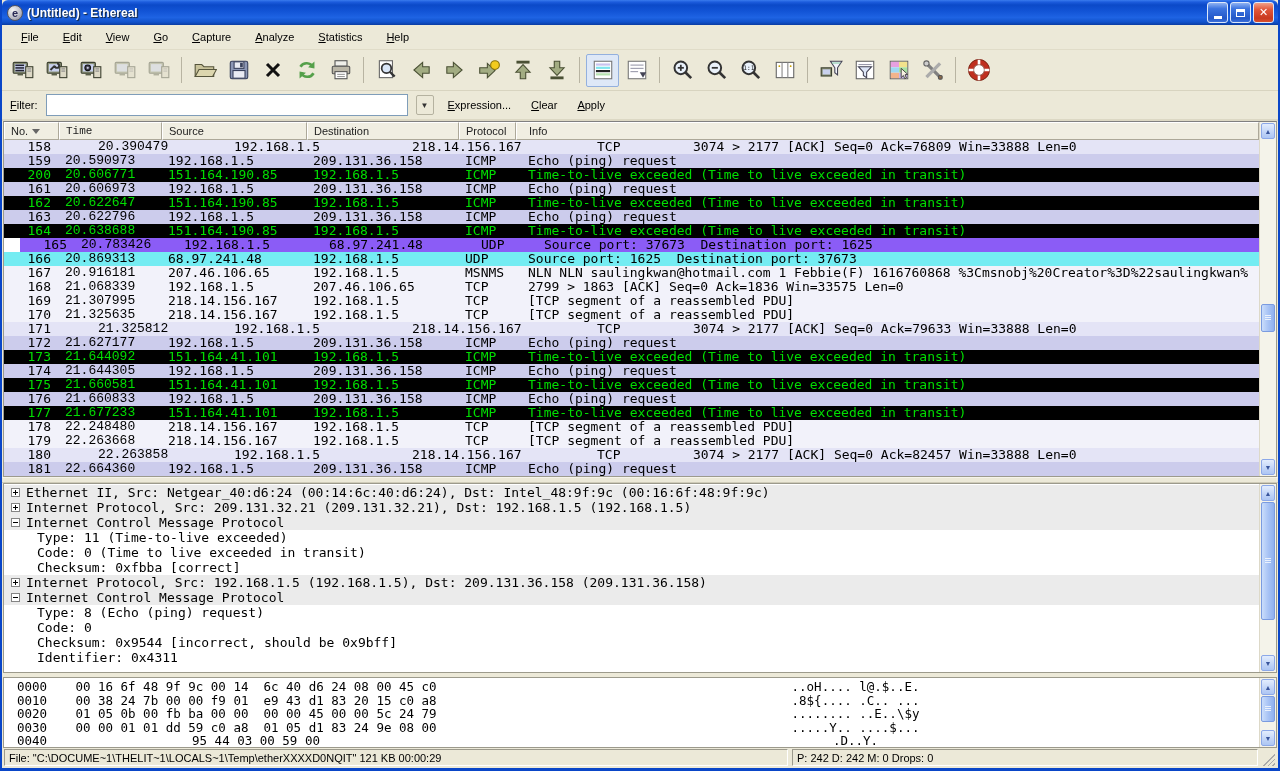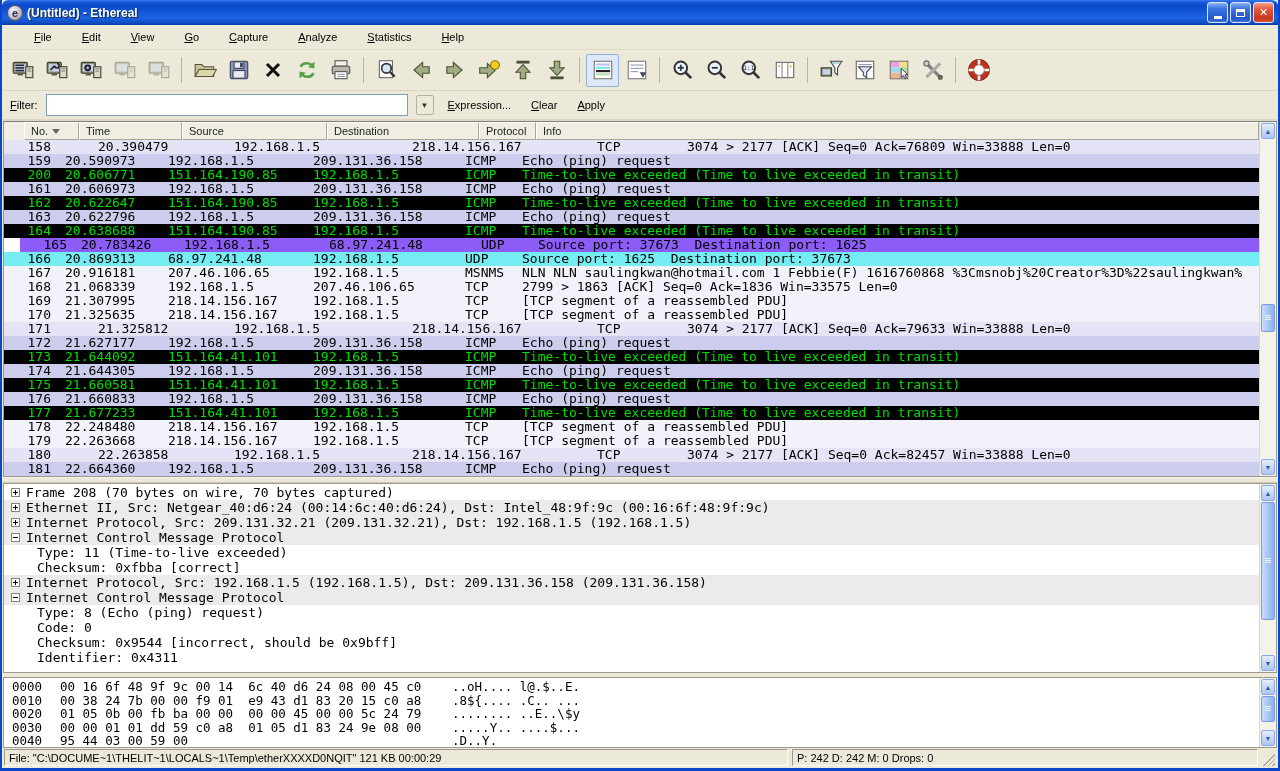--- a/index.html
+++ b/index.html
@@ -17,21 +17,21 @@
   .title-text { color:#FFF; font-weight:bold; font-size:12px; text-shadow:1px 1px 1px #123; flex:1; }
   .winbtns { display:flex; gap:2px; }
   .winbtn { width:21px; height:21px; border-radius:3px; border:1px solid #DCE8FA; color:#FFF;
     display:flex; align-items:center; justify-content:center; font-size:11px; font-weight:bold;
     background:linear-gradient(180deg,#8FB2F2 0%,#3C74E0 30%,#2458C8 80%,#3B6FDA 100%); }
   .winbtn.close { background:linear-gradient(180deg,#F0A088 0%,#E0563A 35%,#C93A20 80%,#D8502F 100%); }
   .glyph-min { width:8px; height:3px; background:#FFF; margin-top:9px; }
   .glyph-restore { width:9px; height:8px; border:1px solid #FFF; border-top-width:3px; background:transparent; }
 
   
-  .menubar { height:25px; flex:0 0 25px; display:flex; align-items:center; padding-left:23px; gap:12px;
+  .menubar { height:25px; flex:0 0 25px; display:flex; align-items:center; padding-left:10px; gap:6px;
     background:#ECE9D8; border-bottom:1px solid #E0DCC8; }
   .menu-item { padding:3px 9px; cursor:default; }
   .u { text-decoration:underline; }
 
   
   .toolbar { height:41px; flex:0 0 41px; display:flex; align-items:center; padding:2px 4px; gap:1px;
     border-bottom:1px solid #D8D4C0; }
   .tbtn { width:33px; height:33px; display:flex; align-items:center; justify-content:center; border:1px solid transparent; }
   .tbtn svg { width:24px; height:24px; }
   .tbtn.disabled { opacity:.4; }
@@ -52,25 +52,25 @@
   .packet-pane { height:356px; flex:0 0 356px; position:relative; background:#FFF;
     border:1px solid #9C9A8C; border-top:1px solid #808080; margin:0 1px; }
   .pl-header { display:flex; height:18px; width:calc(100% - 17px); background:#F0EEE2; }
   .pl-hcell { border-top:1px solid #FFF; border-left:1px solid #FFF; border-right:1px solid #ACA899; border-bottom:1px solid #ACA899;
     padding:2px 0 0 6px; font-size:11px; color:#222; overflow:hidden; white-space:nowrap; display:flex; align-items:flex-start; gap:4px; }
   .sort-arrow { width:0; height:0; border-left:4px solid transparent; border-right:4px solid transparent;
     border-top:5px solid #666; margin-top:4px; }
   .pl-body { position:absolute; top:18px; left:0; right:17px; bottom:0; overflow:hidden; background:#FFF; }
   .prow { display:flex; height:14px; line-height:14px; font-family:"DejaVu Sans Mono",monospace; font-size:13px; white-space:pre; }
   .c-no { width:55px; text-align:right; padding-right:8px; flex:0 0 55px; }
-  .c-time { width:103px; padding-left:6px; flex:0 0 103px; }
+  .c-time { width:103px; padding-left:6px; flex:0 0 103px;font-family:Liberation Mono, monospace; }
   .c-src { width:145px; padding-left:6px; flex:0 0 145px; }
   .c-dst { width:152px; padding-left:6px; flex:0 0 152px; }
   .c-proto { width:57px; padding-left:6px; flex:0 0 57px; }
-  .c-info { flex:1; padding-left:6px; overflow:hidden; }
+  .c-info { flex:1; padding-left:12px; overflow:hidden; }
   .prow.s-tcp-ack { background:#E4E4F6;gap:33px; }
   .prow.s-icmp { background:#CCCCEC; }
   .prow.s-ttl { background:#000; color:#00DE00; }
   .prow.s-udp-a { background:#8b5cf6;margin-left:16px; }
   .prow.s-udp-b { background:#74ECF2; }
   .prow.s-plain { background:#F2F2FA; }
 
   
   .vsb { position:absolute; top:0; right:0; bottom:0; width:17px; background:#F4F3EA; border-left:1px solid #DDD9C8; }
   .sb-btn { position:absolute; left:1px; right:1px; height:16px; border-radius:2px;
@@ -96,21 +96,21 @@
   .dexp { width:9px; height:9px; border:1px solid #848484; background:#FFF; margin:0 6px 0 7px; flex:0 0 9px;
     position:relative; }
   .dexp::before { content:""; position:absolute; left:1px; right:1px; top:50%; height:1px; margin-top:-0.5px; background:#000; }
   .dexp.plus::after { content:""; position:absolute; top:1px; bottom:1px; left:50%; width:1px; margin-left:-0.5px; background:#000; }
   .dindent { width:33px; flex:0 0 33px; }
 
   
   .hex-pane { height:71px; flex:0 0 71px; position:relative; background:#FFF;
     border:1px solid #9C9A8C; margin:0 1px; overflow:hidden; }
   .hex-body { position:absolute; top:2px; left:0; right:17px; bottom:0; overflow:hidden; }
-  .hrow { height:13.5px; line-height:13.5px; font-family:"DejaVu Sans Mono",monospace; font-size:12.5px; white-space:pre; display:flex; }
+  .hrow { height:13.5px; line-height:13.5px; font-family:"DejaVu Sans Mono",monospace; font-size:12.5px; white-space:pre; display:flex;text-align:center; }
   .h-off { width:48px; flex:0 0 48px; padding-left:8px; }
   .h-hex { width:400px; flex:0 0 400px; padding-left:8px; }
   .h-ascii { flex:1; }
 
   
   .statusbar { flex:1; display:flex; align-items:stretch; gap:4px; padding:1px 3px 2px 2px; background:#ECE9D8; }
   .status-cell { border:1px solid #9C9A8C; border-bottom-color:#FFF; border-right-color:#FFF; background:#ECE9D8;
     display:flex; align-items:center; padding:0 4px; white-space:nowrap; overflow:hidden; font-size:11px; }
   .status-left { width:784px; flex:0 0 784px; }
   .status-right { flex:1; }
@@ -380,21 +380,21 @@
     <span class="filter-label ul-first"><span class="u">F</span>ilter:</span>
     <input class="filter-input" type="text" value="" style="">
     <div class="filter-drop">▼</div>
     <span class="flat-btn ul-first" id="btn-expression"><span class="u">E</span>xpression...</span>
     <span class="flat-btn ul-first" id="btn-clear"><span class="u">C</span>lear</span>
     <span class="flat-btn ul-first" id="btn-apply"><span class="u">A</span>pply</span>
   </div>
 
   <div class="packet-pane">
     <div class="pl-header" id="pl-header">
-        <div class="pl-hcell c-no" style="text-align: left; margin-left: 20px;">
+        <div class="pl-hcell c-no" style="text-align: left;">
           <span>No.</span>
           <div class="sort-arrow"></div>
         </div>
         <div class="pl-hcell c-time" style="text-align: left;">
           <span>Time</span>
         </div>
         <div class="pl-hcell c-src" style="text-align: left;">
           <span>Source</span>
         </div>
         <div class="pl-hcell c-dst" style="text-align: left;">
@@ -437,25 +437,25 @@
       <div class="sb-btn sb-up">▲</div>
       <div class="sb-thumb" style="top:182px; height:28px;"></div>
       <div class="sb-btn sb-down">▼</div>
     </div>
   </div>
 
   <div class="divider"></div>
 
   <div class="detail-pane">
     <div class="detail-body" id="detail-body">
-        <div class="dline"><span class="dexp plus"></span><span>Frame 208 (70 bytes on wire, 70 bytes captured)</span></div>
         <div class="dline shaded"><span class="dexp plus"></span><span>Ethernet II, Src: Netgear_40:d6:24 (00:14:6c:40:d6:24), Dst: Intel_48:9f:9c (00:16:6f:48:9f:9c)</span></div>
         <div class="dline shaded"><span class="dexp plus"></span><span>Internet Protocol, Src: 209.131.32.21 (209.131.32.21), Dst: 192.168.1.5 (192.168.1.5)</span></div>
         <div class="dline shaded"><span class="dexp minus"></span><span>Internet Control Message Protocol</span></div>
         <div class="dline"><span class="dindent"></span><span>Type: 11 (Time-to-live exceeded)</span></div>
+        <div class="dline"><span class="dindent"></span><span>Code: 0 (Time to live exceeded in transit)</span></div>
         <div class="dline"><span class="dindent"></span><span>Checksum: 0xfbba [correct]</span></div>
         <div class="dline shaded"><span class="dexp plus"></span><span>Internet Protocol, Src: 192.168.1.5 (192.168.1.5), Dst: 209.131.36.158 (209.131.36.158)</span></div>
         <div class="dline shaded"><span class="dexp minus"></span><span>Internet Control Message Protocol</span></div>
         <div class="dline"><span class="dindent"></span><span>Type: 8 (Echo (ping) request)</span></div>
         <div class="dline"><span class="dindent"></span><span>Code: 0</span></div>
         <div class="dline"><span class="dindent"></span><span>Checksum: 0x9544 [incorrect, should be 0x9bff]</span></div>
         <div class="dline"><span class="dindent"></span><span>Identifier: 0x4311</span></div>
       </div>
     <div class="vsb">
       <div class="sb-btn sb-up">▲</div>

